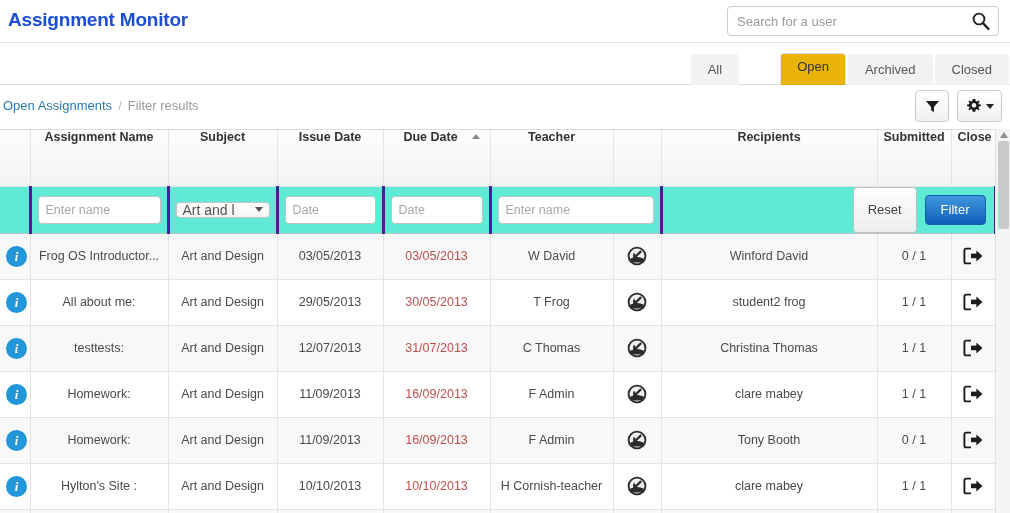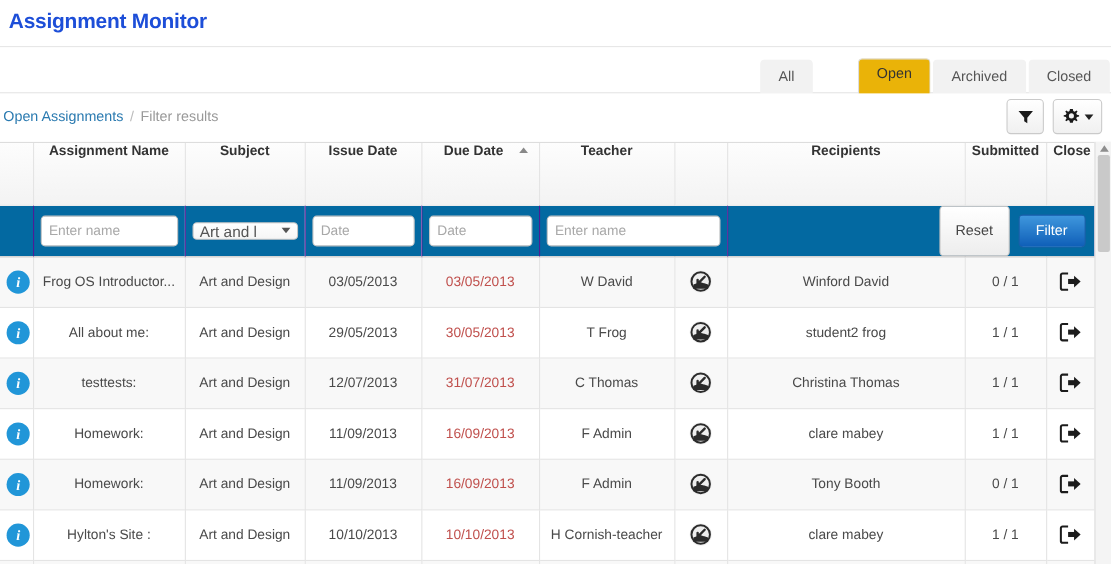--- a/index.html
+++ b/index.html
@@ -164,23 +164,23 @@
     margin-right: 4px;
     width: 0; height: 0;
     border-left: 4px solid transparent;
     border-right: 4px solid transparent;
     border-bottom: 5px solid #888;
   }
 
   
   tr.filterrow td {
     height: 46px;
-    background: #0369a1;
+    background: #5eead4;
     border-bottom: 1px solid #c3c3c3;
-    border-right: 1px solid #4c1d95;
+    border-right: 3px solid #4c1d95;
     vertical-align: middle;
     padding: 0 6px;
   }
   .finput {
     width: 100%;
     height: 28px;
     border: 1px solid #c4c4c4;
     border-radius: 4px;
     background: #fff;
     font-size: 12.5px;
@@ -291,20 +291,27 @@
     border-left: 4px solid transparent;
     border-right: 4px solid transparent;
     border-bottom: 6px solid #8e8e8e;
   }
 </style>
 </head>
 <body>
 
 <div class="titlebar">
   <div class="page-title">Assignment Monitor</div>
+  <div class="search-wrap">
+    <input class="search-input" type="text" placeholder="Search for a user" style="">
+    <svg class="search-icon" viewBox="0 0 20 20">
+      <circle cx="8" cy="8" r="5.4" fill="none" stroke="#222" stroke-width="1.9"></circle>
+      <line x1="12" y1="12.2" x2="17.5" y2="18" stroke="#222" stroke-width="2.4" stroke-linecap="round"></line>
+    </svg>
+  </div>
 </div>
 
 <div class="tabstrip">
   <div class="tabs">
     <div class="tab">All</div>
     <div class="tab active">Open</div>
     <div class="tab">Archived</div>
     <div class="tab">Closed</div>
   </div>
 </div>

